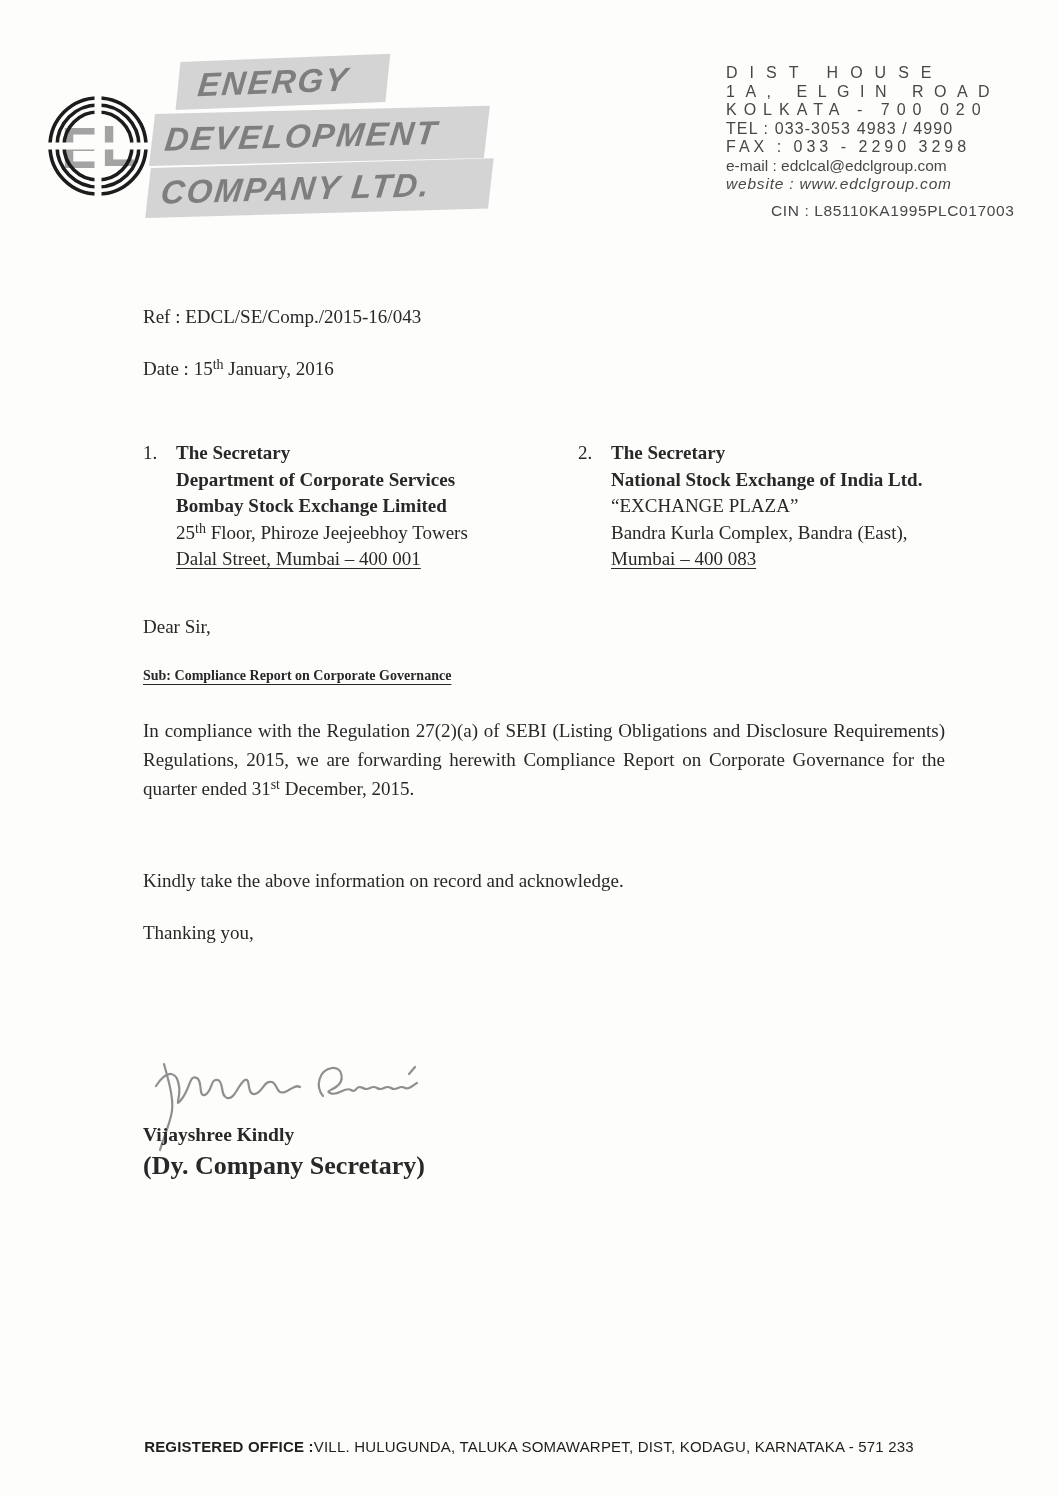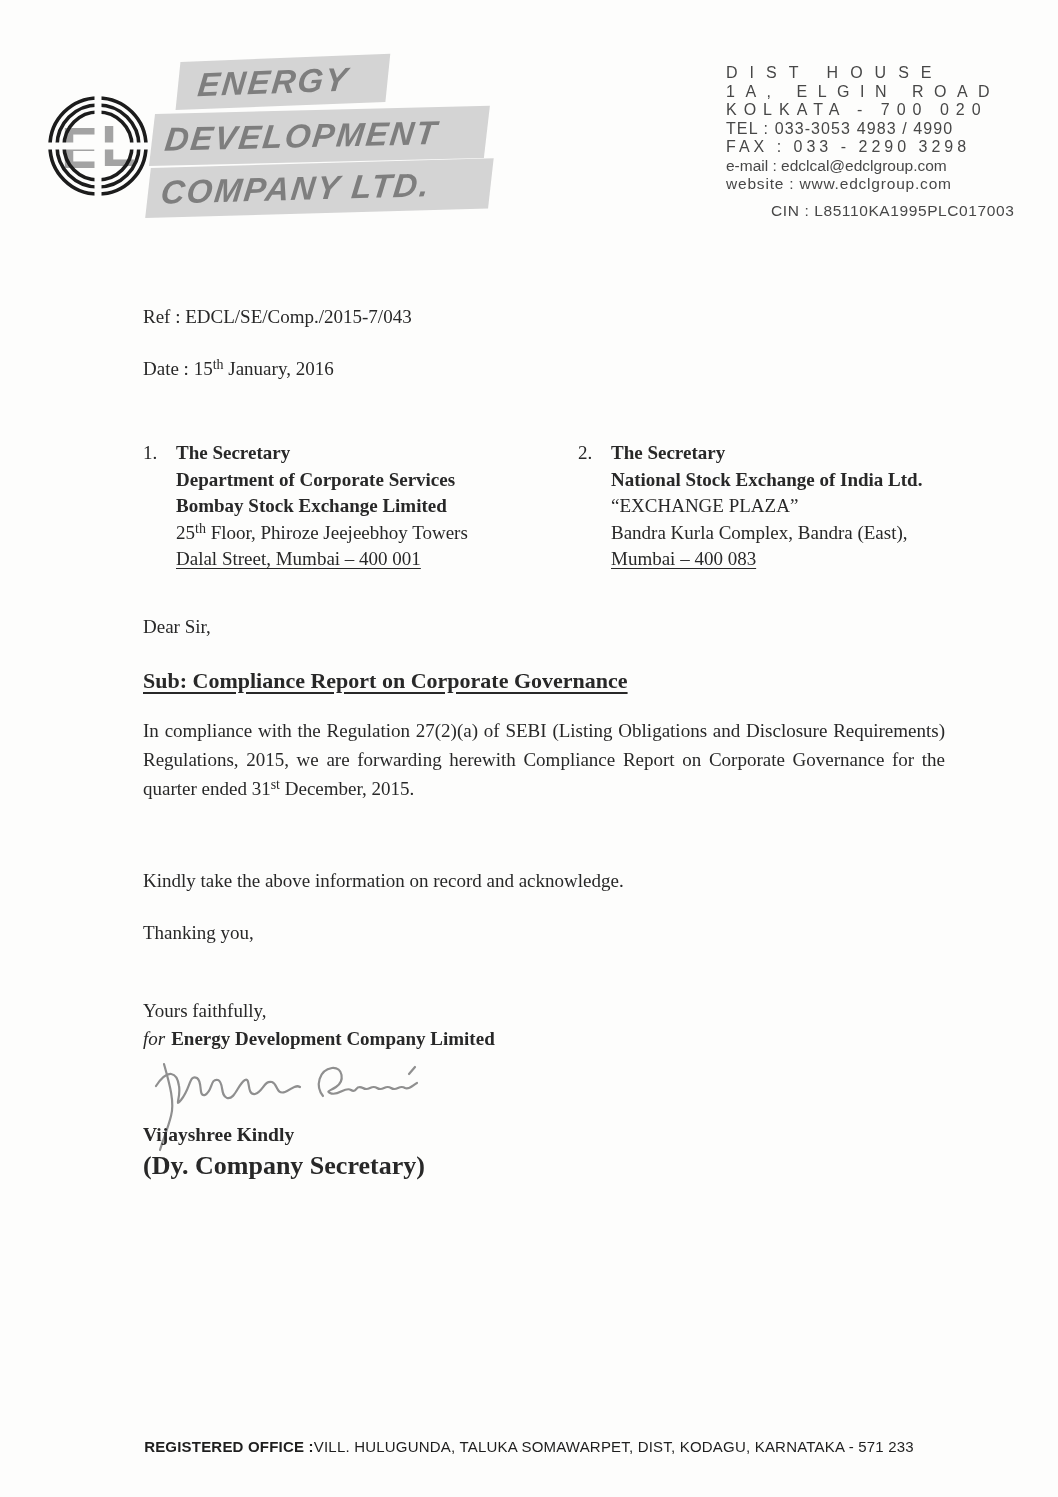--- a/index.html
+++ b/index.html
@@ -37,38 +37,38 @@
     color:var(--stamp_ink,#4a4a4a);
     font-size:16px; line-height:18.5px; font-weight:400;
   }
   .lh-line { white-space:nowrap; }
   .ls-0 { letter-spacing:12px; }
   .ls-1 { letter-spacing:10.5px; }
   .ls-2 { letter-spacing:7px; }
   .ls-3 { letter-spacing:1.1px; }
   .ls-4 { letter-spacing:4px; }
   .ls-5 { letter-spacing:0px; font-size:15.5px; }
-  .ls-6 { letter-spacing:0.8px; font-size:15.5px; }
+  .ls-6 { letter-spacing:0.8px; font-size:15.5px;font-style:italic; }
   .cin-line { margin-top:8px; letter-spacing:0.6px; font-size:15.5px;margin-left:45px; }
 
   
   .txt { position:absolute; font-size:19px; }
   .meta-ref  { left:143px; top:306px; }
   .meta-date { left:143px; top:358px; }
 
   .recipient { position:absolute; top:440px; display:flex; font-size:19px; line-height:26.5px; }
   .recipient-1 { left:143px; width:435px; }
   .recipient-2 { left:578px; width:450px; }
   .r-num { width:33px; flex:none; }
   .b { font-weight:bold; }
   .u { text-decoration:underline; text-underline-offset:3px; }
   .sup { font-size:14px; vertical-align:6px; line-height:0; }
 
   .salutation { left:143px; top:616px; }
-  .subject { left:143px; top:668px; font-size:22px; font-weight:bold; text-decoration:underline; text-underline-offset:4px; }
+  .subject { left:143px; top:668px; font-size:14px; font-weight:bold; text-decoration:underline; text-underline-offset:4px; }
   .para-1 { left:143px; top:716px; width:802px; line-height:29px; text-align:justify; }
   .para-2 { left:143px; top:870px; }
   .thanking { left:143px; top:922px; }
   .closing { left:143px; top:997px; line-height:27.5px; }
   .closing .for { font-style:italic; margin-right:6px; }
   .closing .co  { font-weight:bold; }
 
   .signature-svg { position:absolute; left:146px; top:1050px; width:280px; height:104px; pointer-events:none; }
   .signature-svg path { fill:none; stroke:var(--signature_ink,#909090); stroke-width:2.2; stroke-linecap:round; }
 
@@ -105,21 +105,21 @@
     <div class="lh-line ls-0">DIST HOUSE</div>
     <div class="lh-line ls-1">1A, ELGIN ROAD</div>
     <div class="lh-line ls-2">KOLKATA - 700 020</div>
     <div class="lh-line ls-3">TEL : 033-3053 4983 / 4990</div>
     <div class="lh-line ls-4">FAX : 033 - 2290 3298</div>
     <div class="lh-line ls-5">e-mail : edclcal@edclgroup.com</div>
     <div class="lh-line ls-6">website : www.edclgroup.com</div>
     <div class="lh-line cin-line">CIN : L85110KA1995PLC017003</div>
   </div>
 
-  <div class="txt meta-ref">Ref : EDCL/SE/Comp./2015-7/043</div>
+  <div class="txt meta-ref">Ref : EDCL/SE/Comp./2015-16/043</div>
   <div class="txt meta-date"><span>Date : 15</span><sup class="sup">th</sup><span> January, 2016</span></div>
 
   <div class="recipient recipient-1">
     <div class="r-num">1.</div>
     <div class="r-lines">
       <div class="b">The Secretary</div>
       <div class="b">Department of Corporate Services</div>
       <div class="b">Bombay Stock Exchange Limited</div>
       <div><span>25</span><sup class="sup">th</sup><span> Floor, Phiroze Jeejeebhoy Towers</span></div>
       <div class="u">Dalal Street, Mumbai – 400 001</div>
@@ -136,24 +136,20 @@
       <div class="u">Mumbai – 400 083</div>
     </div>
   </div>
 
   <div class="txt salutation">Dear Sir,</div>
   <div class="txt subject">Sub: Compliance Report on Corporate Governance</div>
   <div class="txt para-1"><span>In compliance with the Regulation 27(2)(a) of SEBI (Listing Obligations and Disclosure Requirements) Regulations, 2015, we are forwarding herewith Compliance Report on Corporate Governance for the quarter ended 31</span><sup class="sup">st</sup><span> December, 2015.</span></div>
   <div class="txt para-2">Kindly take the above information on record and acknowledge.</div>
   <div class="txt thanking">Thanking you,</div>
 
-  <div class="txt closing">
-    <div>Yours faithfully,</div>
-    <div><span class="for">for</span><span class="co">Energy Development Company Limited</span></div>
-  </div>
 
   <svg class="signature-svg" viewBox="0 0 280 104" aria-hidden="true">
     <path d="M18,14 C23,32 29,52 25,66 C22,78 17,90 14,100"></path>
     <path d="M10,36 C22,18 31,22 33,36 C35,48 28,58 35,50 C45,38 43,24 51,28 C57,32 52,47 59,45 C67,41 64,28 72,30 C78,32 74,46 81,48 C89,50 92,34 99,30 C105,27 100,45 109,44 C117,42 118,30 126,32 C132,34 130,45 139,42 C145,40 149,34 154,37"></path>
     <path d="M177,46 C169,36 173,20 186,18 C197,17 199,31 190,37 C184,41 180,41 184,43 C192,47 199,36 205,40 C211,44 209,34 217,38 C223,42 225,34 231,38 C237,42 239,34 245,38 C251,42 253,34 259,38 C263,40 267,35 271,33"></path>
     <path d="M263,24 L269,17"></path>
   </svg>
 
   <div class="txt sig-name">Vijayshree Kindly</div>
   <div class="txt sig-title">(Dy. Company Secretary)</div>

